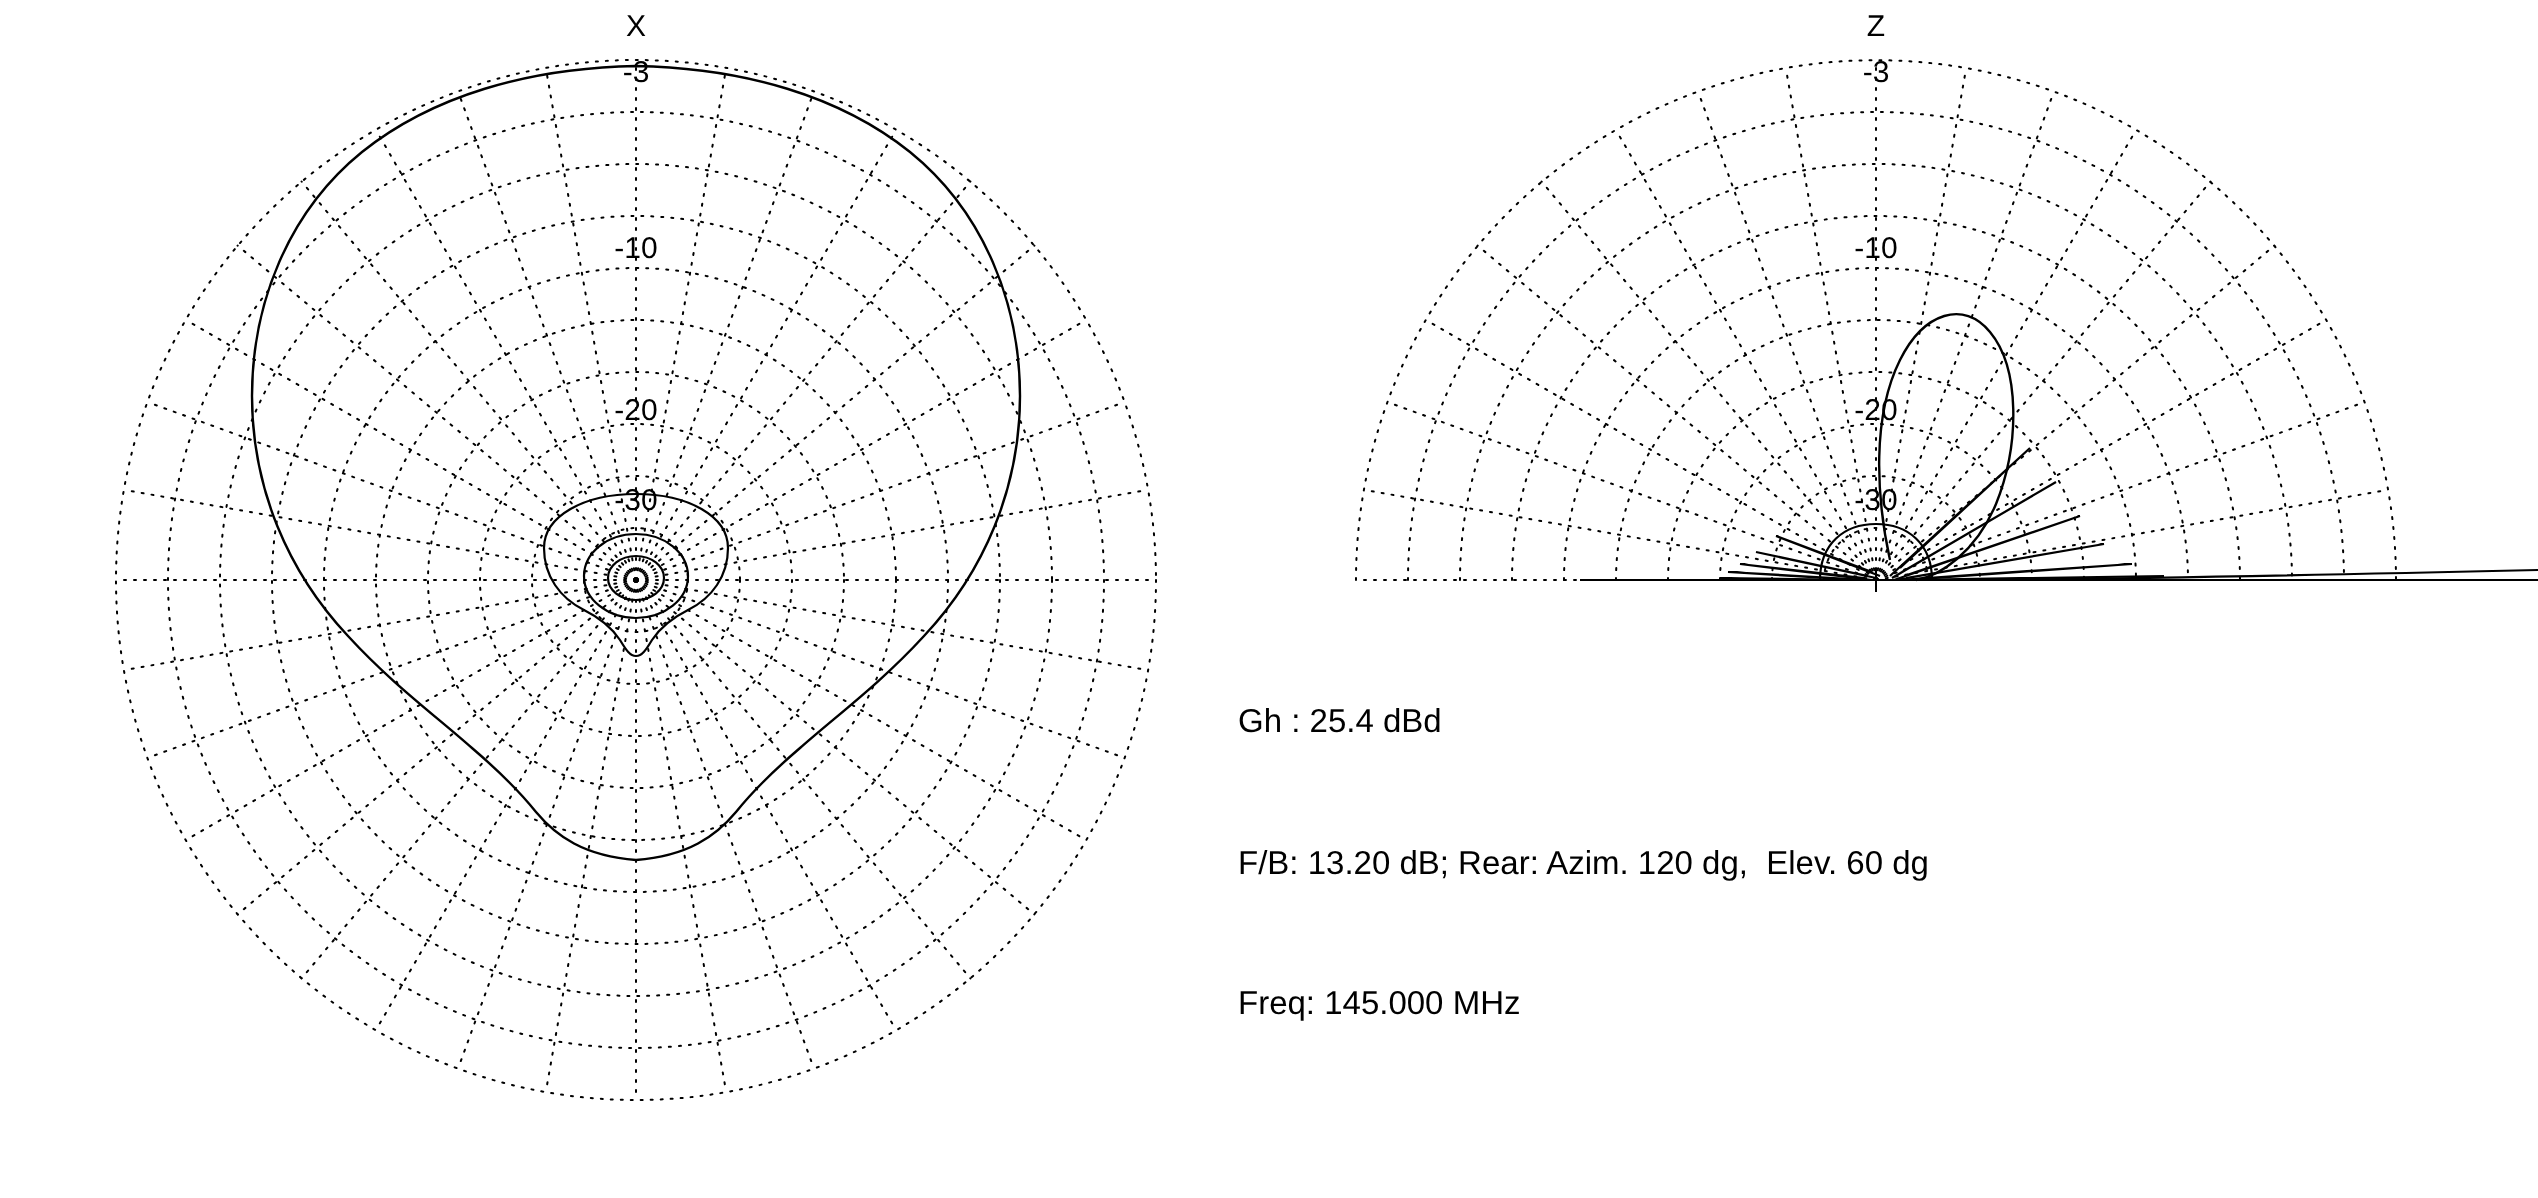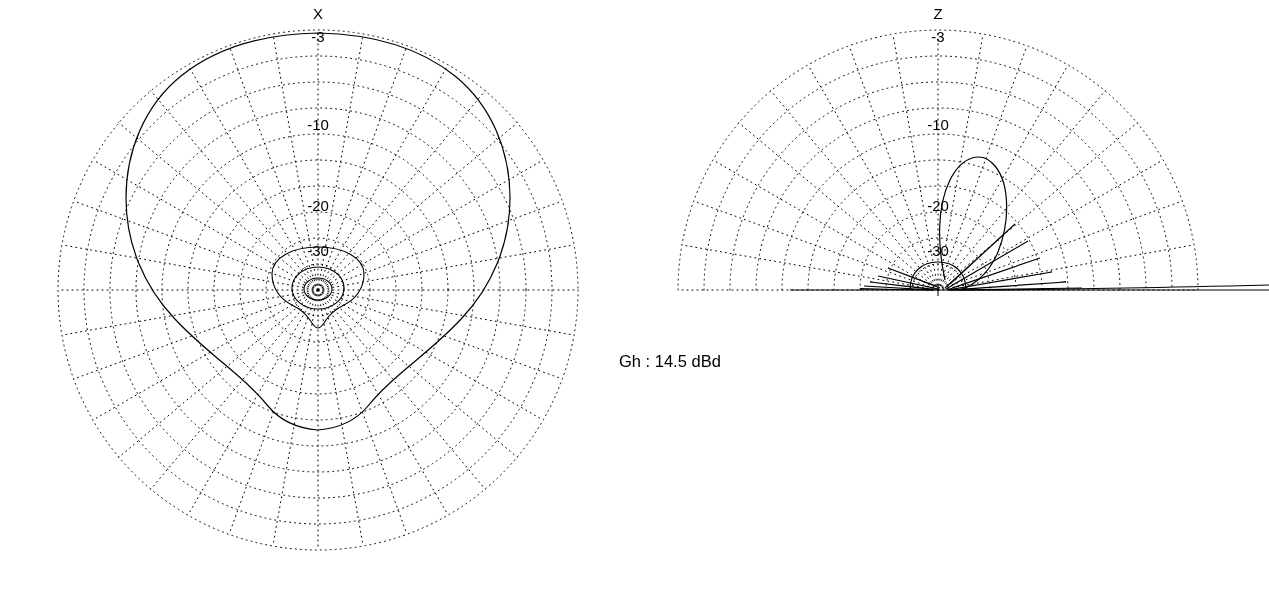--- a/index.html
+++ b/index.html
@@ -221,19 +221,21 @@
     </svg>
 
     <div class="plot-title" style="left:288px; top:5px;">Z</div>
     <div class="ring-label" style="left:295px; top:28px;">-3</div>
     <div class="ring-label" style="left:295px; top:116px;">-10</div>
     <div class="ring-label" style="left:295px; top:197px;">-20</div>
     <div class="ring-label" style="left:295px; top:242px;">-30</div>
   </div>
 
   <div id="info-block">
-    <div>Gh : 14.5 dBd</div>
+    <div>Gh : 25.4 dBd</div>
+    <div>F/B: 13.20 dB; Rear: Azim. 120 dg,  Elev. 60 dg</div>
+    <div>Freq: 145.000 MHz</div>
     
     
     
   </div>
 
 </div>
 
 </body></html>

